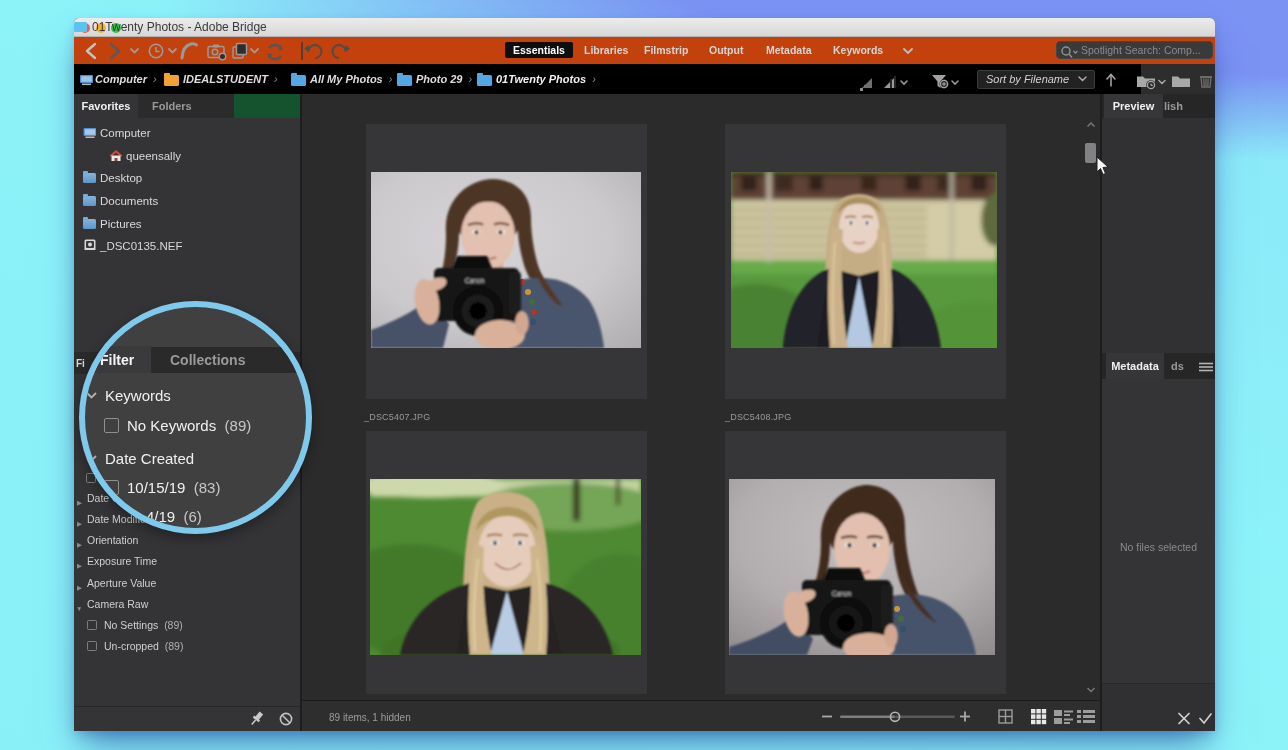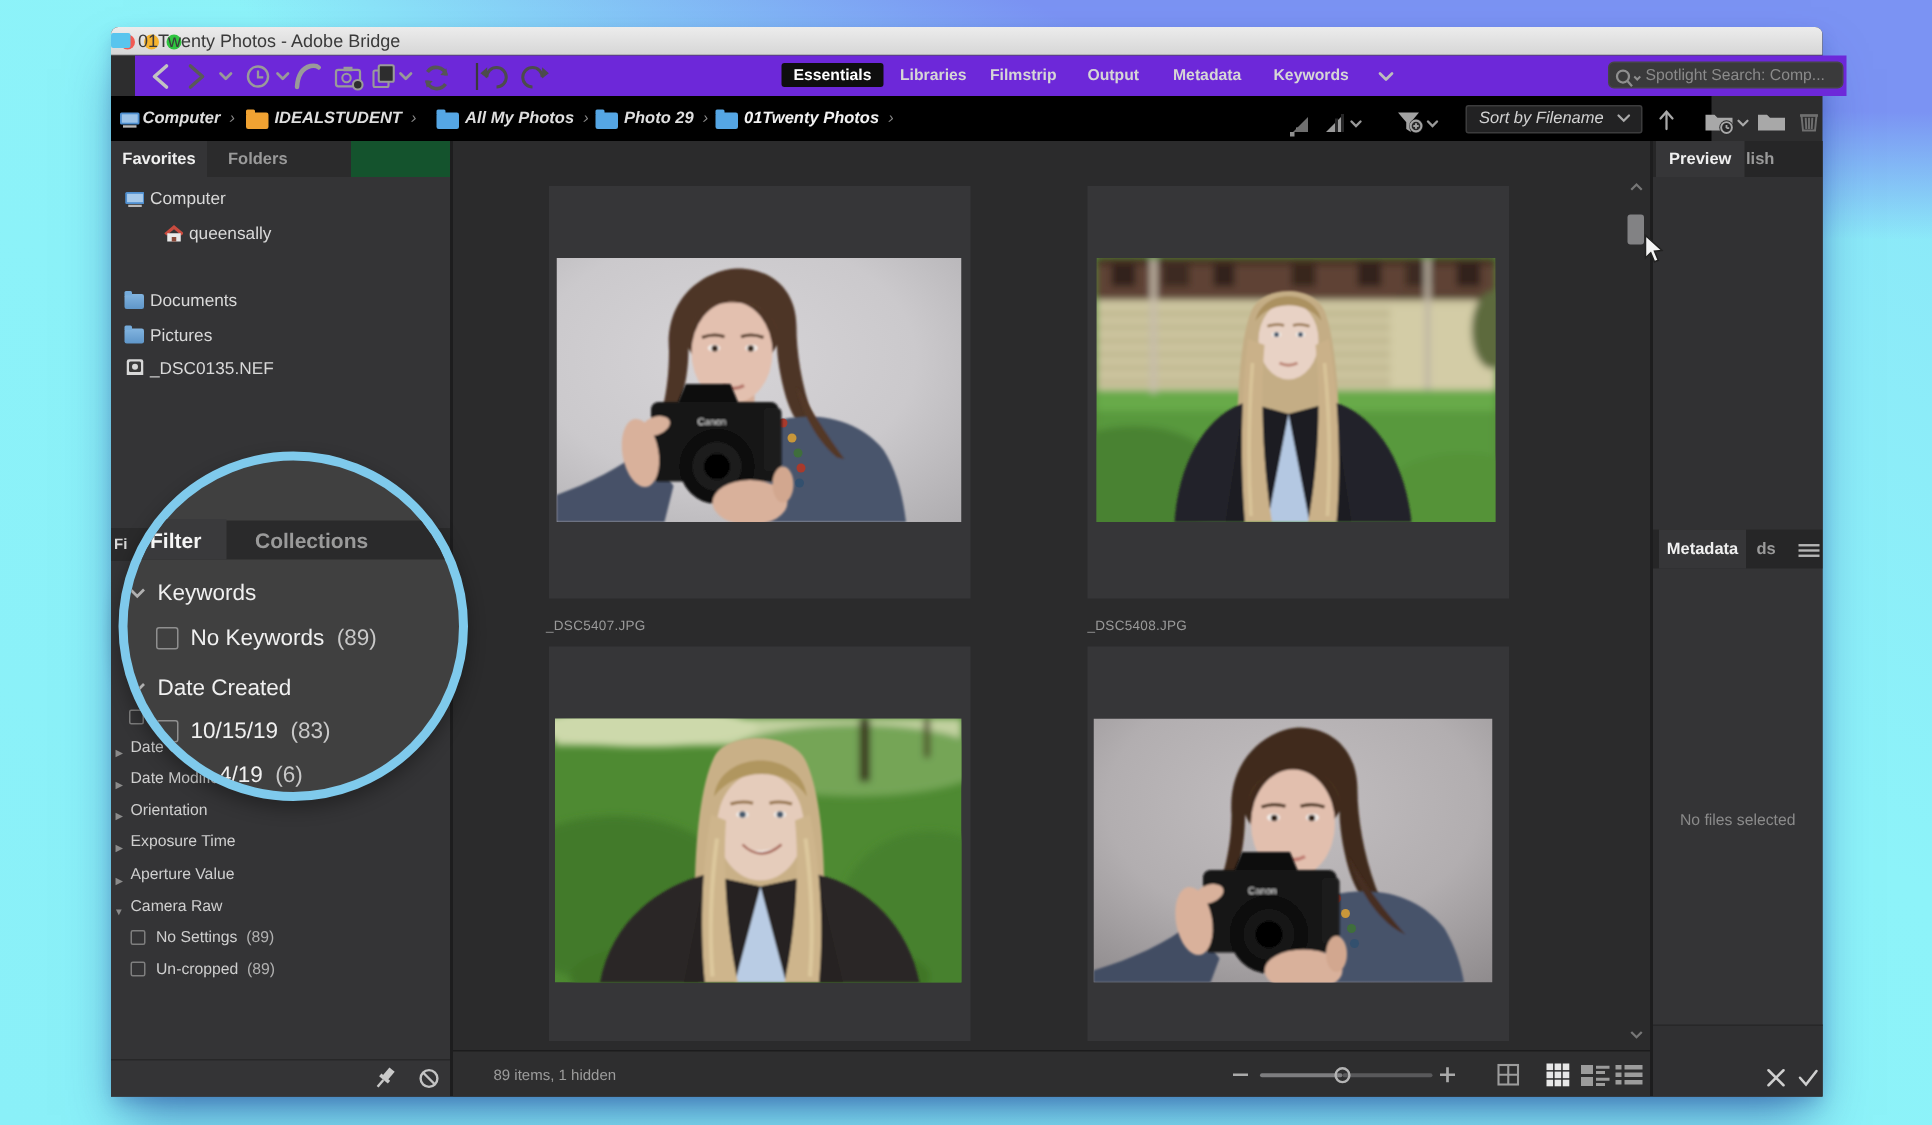--- a/index.html
+++ b/index.html
@@ -24,21 +24,21 @@
     background:linear-gradient(#ececec,#d7d7d7);
     border-radius:5px 5px 0 0; border-bottom:1px solid #b3b3b3;
   }
   .dot { position:absolute; top:4.5px; width:10px; height:10px; border-radius:50%; }
   .wtitle {
     position:absolute; top:0; left:0; width:100%; height:19px;
     text-align:left; font-size:12px; line-height:19px; color:#3a3a3a;
   }
   .wtitle .fico { display:inline-block; width:13px; height:10px; background:#59c5ee; border-radius:1.5px; vertical-align:-1px; margin-right:5px; }
   
-  .toolbar { position:absolute; left:16px; top:19px; width:1141px; height:27px; background:#6d28d9; }
+  .toolbar { position:absolute; left:0; top:19px; width:1141px; height:27px; background:#c2410c; }
   .wstab { position:absolute; top:6px; height:15px; line-height:15px; font-size:10.5px; font-weight:bold; color:#d6d6d6; }
   .wstab.active { background:#0e0e0e; color:#fff; padding:0 8px; border-radius:2px; top:5px; height:16px; line-height:16px; }
   .searchbox {
     position:absolute; left:982px; top:4px; width:157px; height:18px;
     background:#3a3a3b; border:1px solid #454546; border-radius:4px;
     color:#8b8b8b; font-size:10.5px; line-height:16px; padding-left:24px;
   }
   
   .pathbar { position:absolute; left:0; top:46px; width:1067px; height:30px; background:#000000; font-size:11px; color:#cfcfcf;font-style:italic; }
   .crumb { position:absolute; top:9px; height:13px; line-height:13px; font-weight:bold; }
@@ -206,20 +206,24 @@
         </svg>
         <span class="txt">Computer</span>
       </div>
     <div class="frow" style="top:51px;margin-left:26px;">
         <svg class="ficon" width="14" height="13">
           <path d="M7,0 L13.5,5.5 L12,7 L7,2.8 L2,7 L0.5,5.5 Z" fill="#c94b3f"></path>
           <rect x="2.5" y="5.5" width="9" height="7" fill="#e9e9e9"></rect>
           <rect x="5.5" y="8" width="3" height="4.5" fill="#8a4a3a"></rect>
         </svg>
         <span class="txt">queensally</span>
+      </div>
+    <div class="frow" style="top:73px;">
+        <div class="bfold"></div>
+        <span class="txt">Desktop</span>
       </div>
     <div class="frow" style="top:96px;">
         <div class="bfold"></div>
         <span class="txt">Documents</span>
       </div>
     <div class="frow" style="top:119px;">
         <div class="bfold"></div>
         <span class="txt">Pictures</span>
       </div>
     <div class="frow" style="top:141px;">

